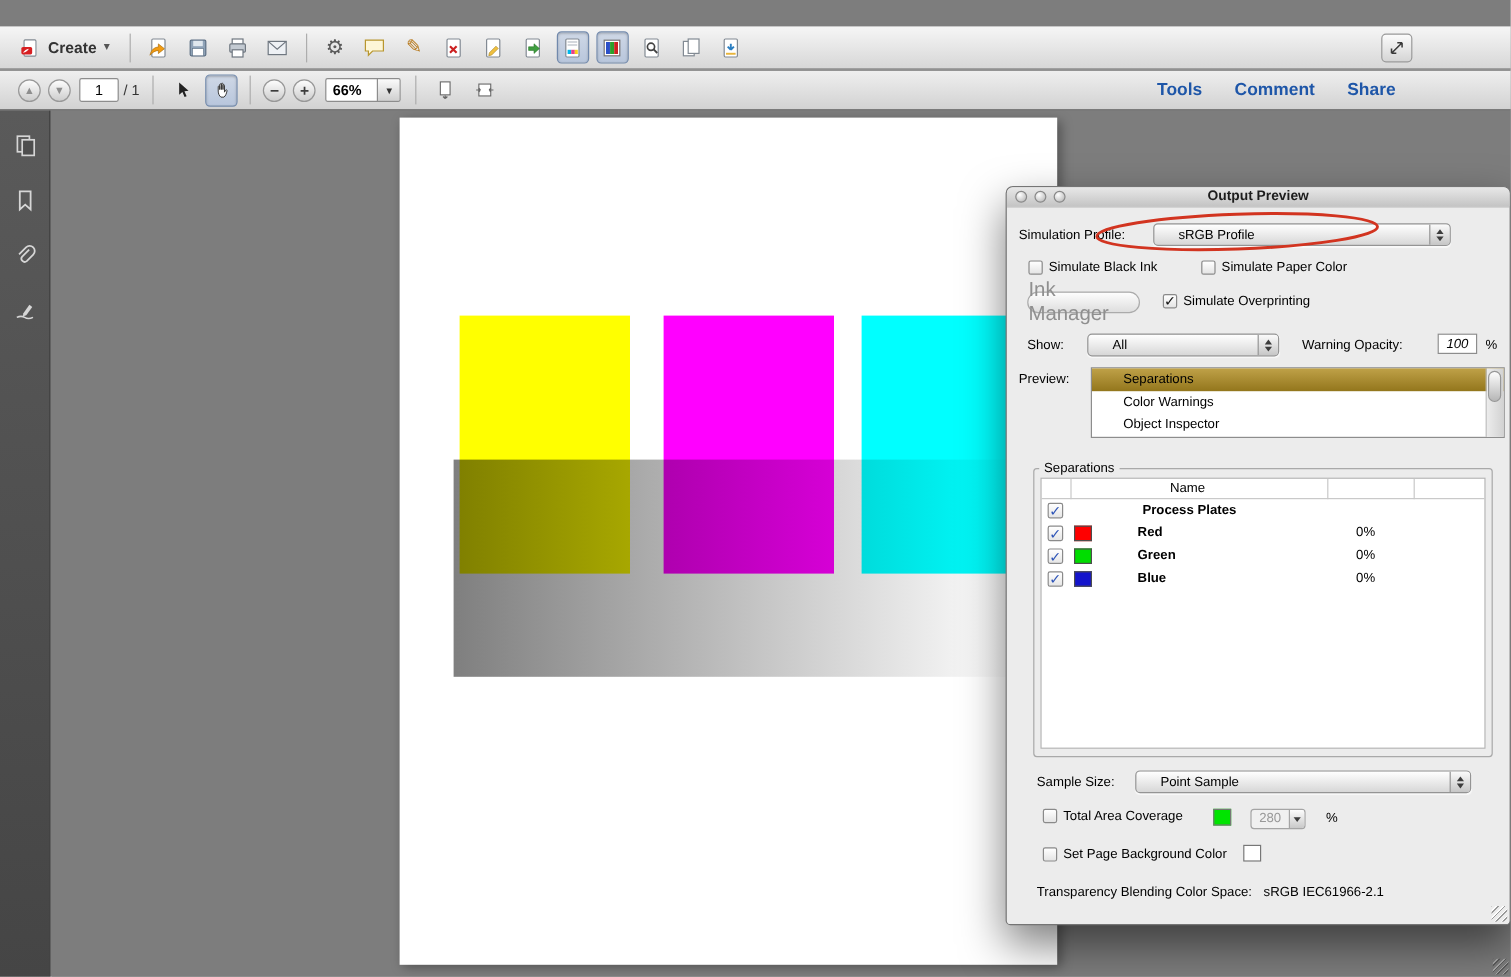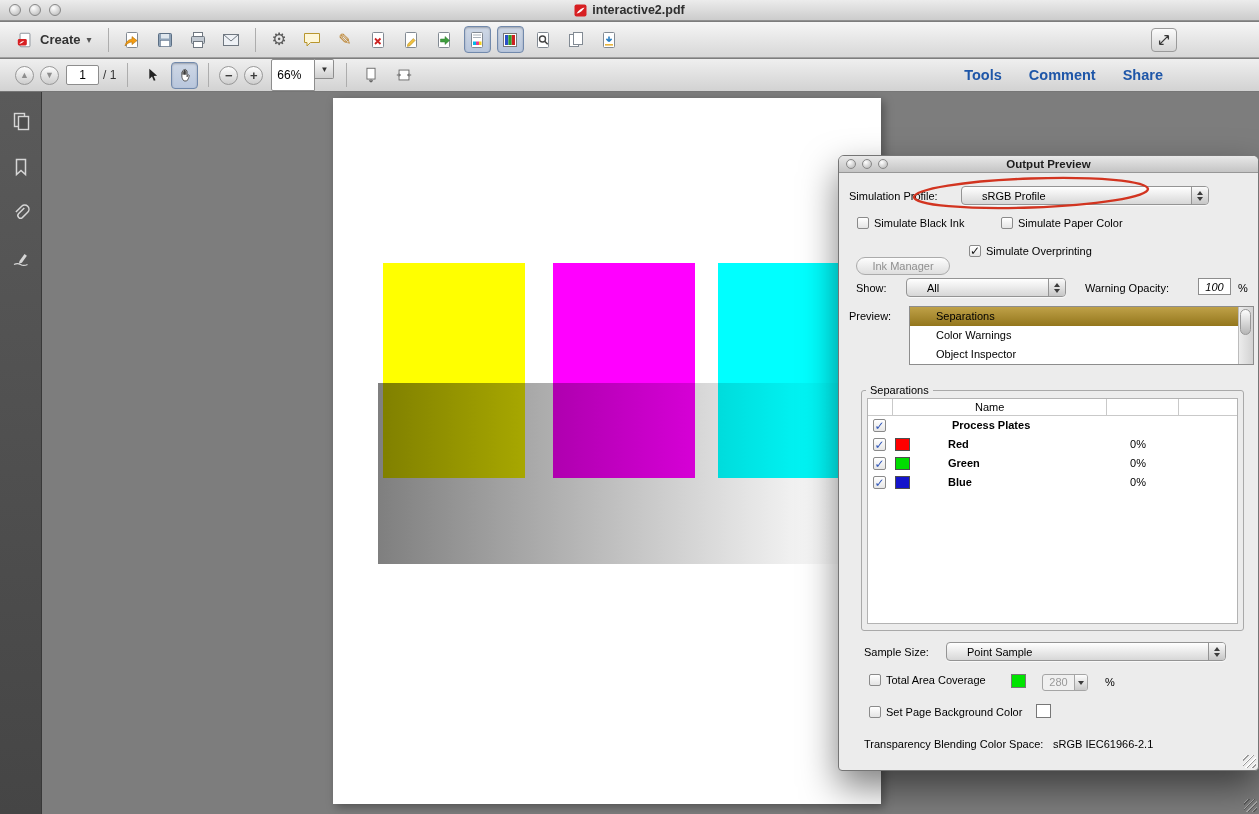--- a/index.html
+++ b/index.html
@@ -39,22 +39,22 @@
     border:1px solid #9a9a9a; border-radius:4px; background:linear-gradient(#fbfbfb,#d5d5d5);
     display:flex; align-items:center; justify-content:center; }
 
   .circbtn { width:19px; height:19px; border-radius:50%; margin:0 3px;
     background:linear-gradient(#fdfdfd,#cdcdcd); border:1px solid #989898;
     display:flex; align-items:center; justify-content:center; font-size:9px; color:#8e8e8e; }
   .circbtn.dark { color:#3d3d3d; font-size:13px; font-weight:bold; }
   .pageinput { width:33px; height:20px; margin:0 4px; border:1px solid #8d8d8d; border-radius:2px;
     background:#fff; font-size:12px; text-align:center; font-family:inherit; }
   .pagecount { font-size:12px; color:#333; margin-right:4px; }
-  .zoombox { width:44px; height:32px; border:1px solid #8d8d8d; border-radius:2px 0 0 2px;
-    background:#fff; font-size:12px; display:flex; align-items:center; padding-left:5px; }
+  .zoombox { width:44px; height:20px; border:1px solid #8d8d8d; border-radius:2px 0 0 2px;
+    background:#fff; font-size:12px; display:flex; align-items:center; padding-left:5px;font-weight:bold; }
   .zoomarrow { width:19px; height:20px; border:1px solid #8d8d8d; border-left:none;
     border-radius:0 2px 2px 0; background:linear-gradient(#fbfbfb,#cfcfcf);
     display:flex; align-items:center; justify-content:center; font-size:8px; color:#333; }
   .navlinks { margin-left:auto; display:flex; gap:27px; padding-right:84px; }
   .navlink { font-size:14.5px; font-weight:bold; color:#1e56a8; }
 
   
   .sidebar { position:absolute; top:92px; left:0; width:42px; height:722px;
     background:linear-gradient(#5a5a5a,#454545); border-right:1px solid #383838; z-index:4; }
   .sbtn { width:42px; height:34px; margin-top:12px; display:flex; align-items:center; justify-content:center; }
@@ -95,23 +95,23 @@
     border-right:3.5px solid transparent; border-top:4px solid #3c3c3c; }
 
   .annot { position:absolute; left:70px; top:2px; width:250px; height:38px;
     pointer-events:none; z-index:3; }
 
   .cb { position:absolute; display:flex; align-items:center; gap:5px; white-space:nowrap; }
   .cbbox { width:12px; height:12px; border:1px solid #8a8a8a; border-radius:2px;
     background:linear-gradient(#ffffff,#e4e4e4); display:flex; align-items:center;
     justify-content:center; font-size:12px; font-weight:bold; color:#111; line-height:1; flex:none; }
 
-  .inkbtn { position:absolute; left:17px; top:84px; width:94px; height:18px;
+  .inkbtn { position:absolute; left:17px; top:70px; width:94px; height:18px;
     border:1px solid #ababab; border-radius:9px; background:linear-gradient(#fdfdfd,#dedede);
-    color:#8f8f8f; font-size:11px; display:flex; align-items:center; justify-content:center; }
+    color:#8f8f8f; font-size:17px; display:flex; align-items:center; justify-content:center; }
 
   .numinput { position:absolute; height:17px; border:1px solid #8d8d8d; background:#fff;
     font-size:11px; text-align:center; font-family:inherit; }
 
   .listbox { position:absolute; left:70px; top:133px; width:345px; height:59px;
     background:#fff; border:1px solid #8d8d8d; }
   .litem { height:19px; line-height:19px; padding-left:26px; padding-right:16px; font-size:11px; }
   .litem.selected { background:linear-gradient(#bfa148,#93761c); color:#000; }
   .list-scroll { position:absolute; right:0; top:0; bottom:0; width:15px;
     background:linear-gradient(to right,#ececec,#d2d2d2); border-left:1px solid #bcbcbc; }
@@ -145,34 +145,20 @@
   .grip { position:absolute; right:2px; bottom:2px; width:13px; height:13px;
     background:repeating-linear-gradient(-45deg, transparent 0 2px, #9a9a9a 2px 3px, #fdfdfd 3px 4px); }
   .appgrip { position:absolute; right:2px; bottom:2px; width:13px; height:13px; z-index:7;
     background:repeating-linear-gradient(-45deg, transparent 0 2px, #5c5c5c 2px 3px, #a8a8a8 3px 4px); }
 </style>
 </head>
 <body>
 
 <div class="app">
 
-  <div class="titlebar">
-    <div class="traffic">
-      <span class="tl"></span>
-      <span class="tl"></span>
-      <span class="tl"></span>
-    </div>
-    <div class="win-title">
-      <svg class="pdficon" viewBox="0 0 13 13">
-        <rect x="0.5" y="0.5" width="12" height="12" rx="2" fill="#d71f22"></rect>
-        <path d="M2.6 9.4 C4.6 6.2 7.6 3.8 10.4 3.4 C9.4 5.8 6.2 8.8 2.6 9.4 Z" fill="#fff"></path>
-      </svg>
-      <span>interactive2.pdf</span>
-    </div>
-  </div>
 
   <div class="toolbar1">
     <div class="create-btn">
       <svg width="18" height="18" viewBox="0 0 20 20">
         <rect x="4.5" y="2.5" width="11" height="15" rx="1" fill="#fff" stroke="#828a93"></rect>
         <rect x="2" y="9" width="10" height="7" rx="1.5" fill="#d71f22"></rect>
         <path d="M3.5 14.5 c1.4-2 3.2-3.4 5.5-3.7 -.8 1.6-2.8 3.2-5.5 3.7z" fill="#fff"></path>
       </svg>
       <span>Create</span>
       <span class="chev">▾</span>

